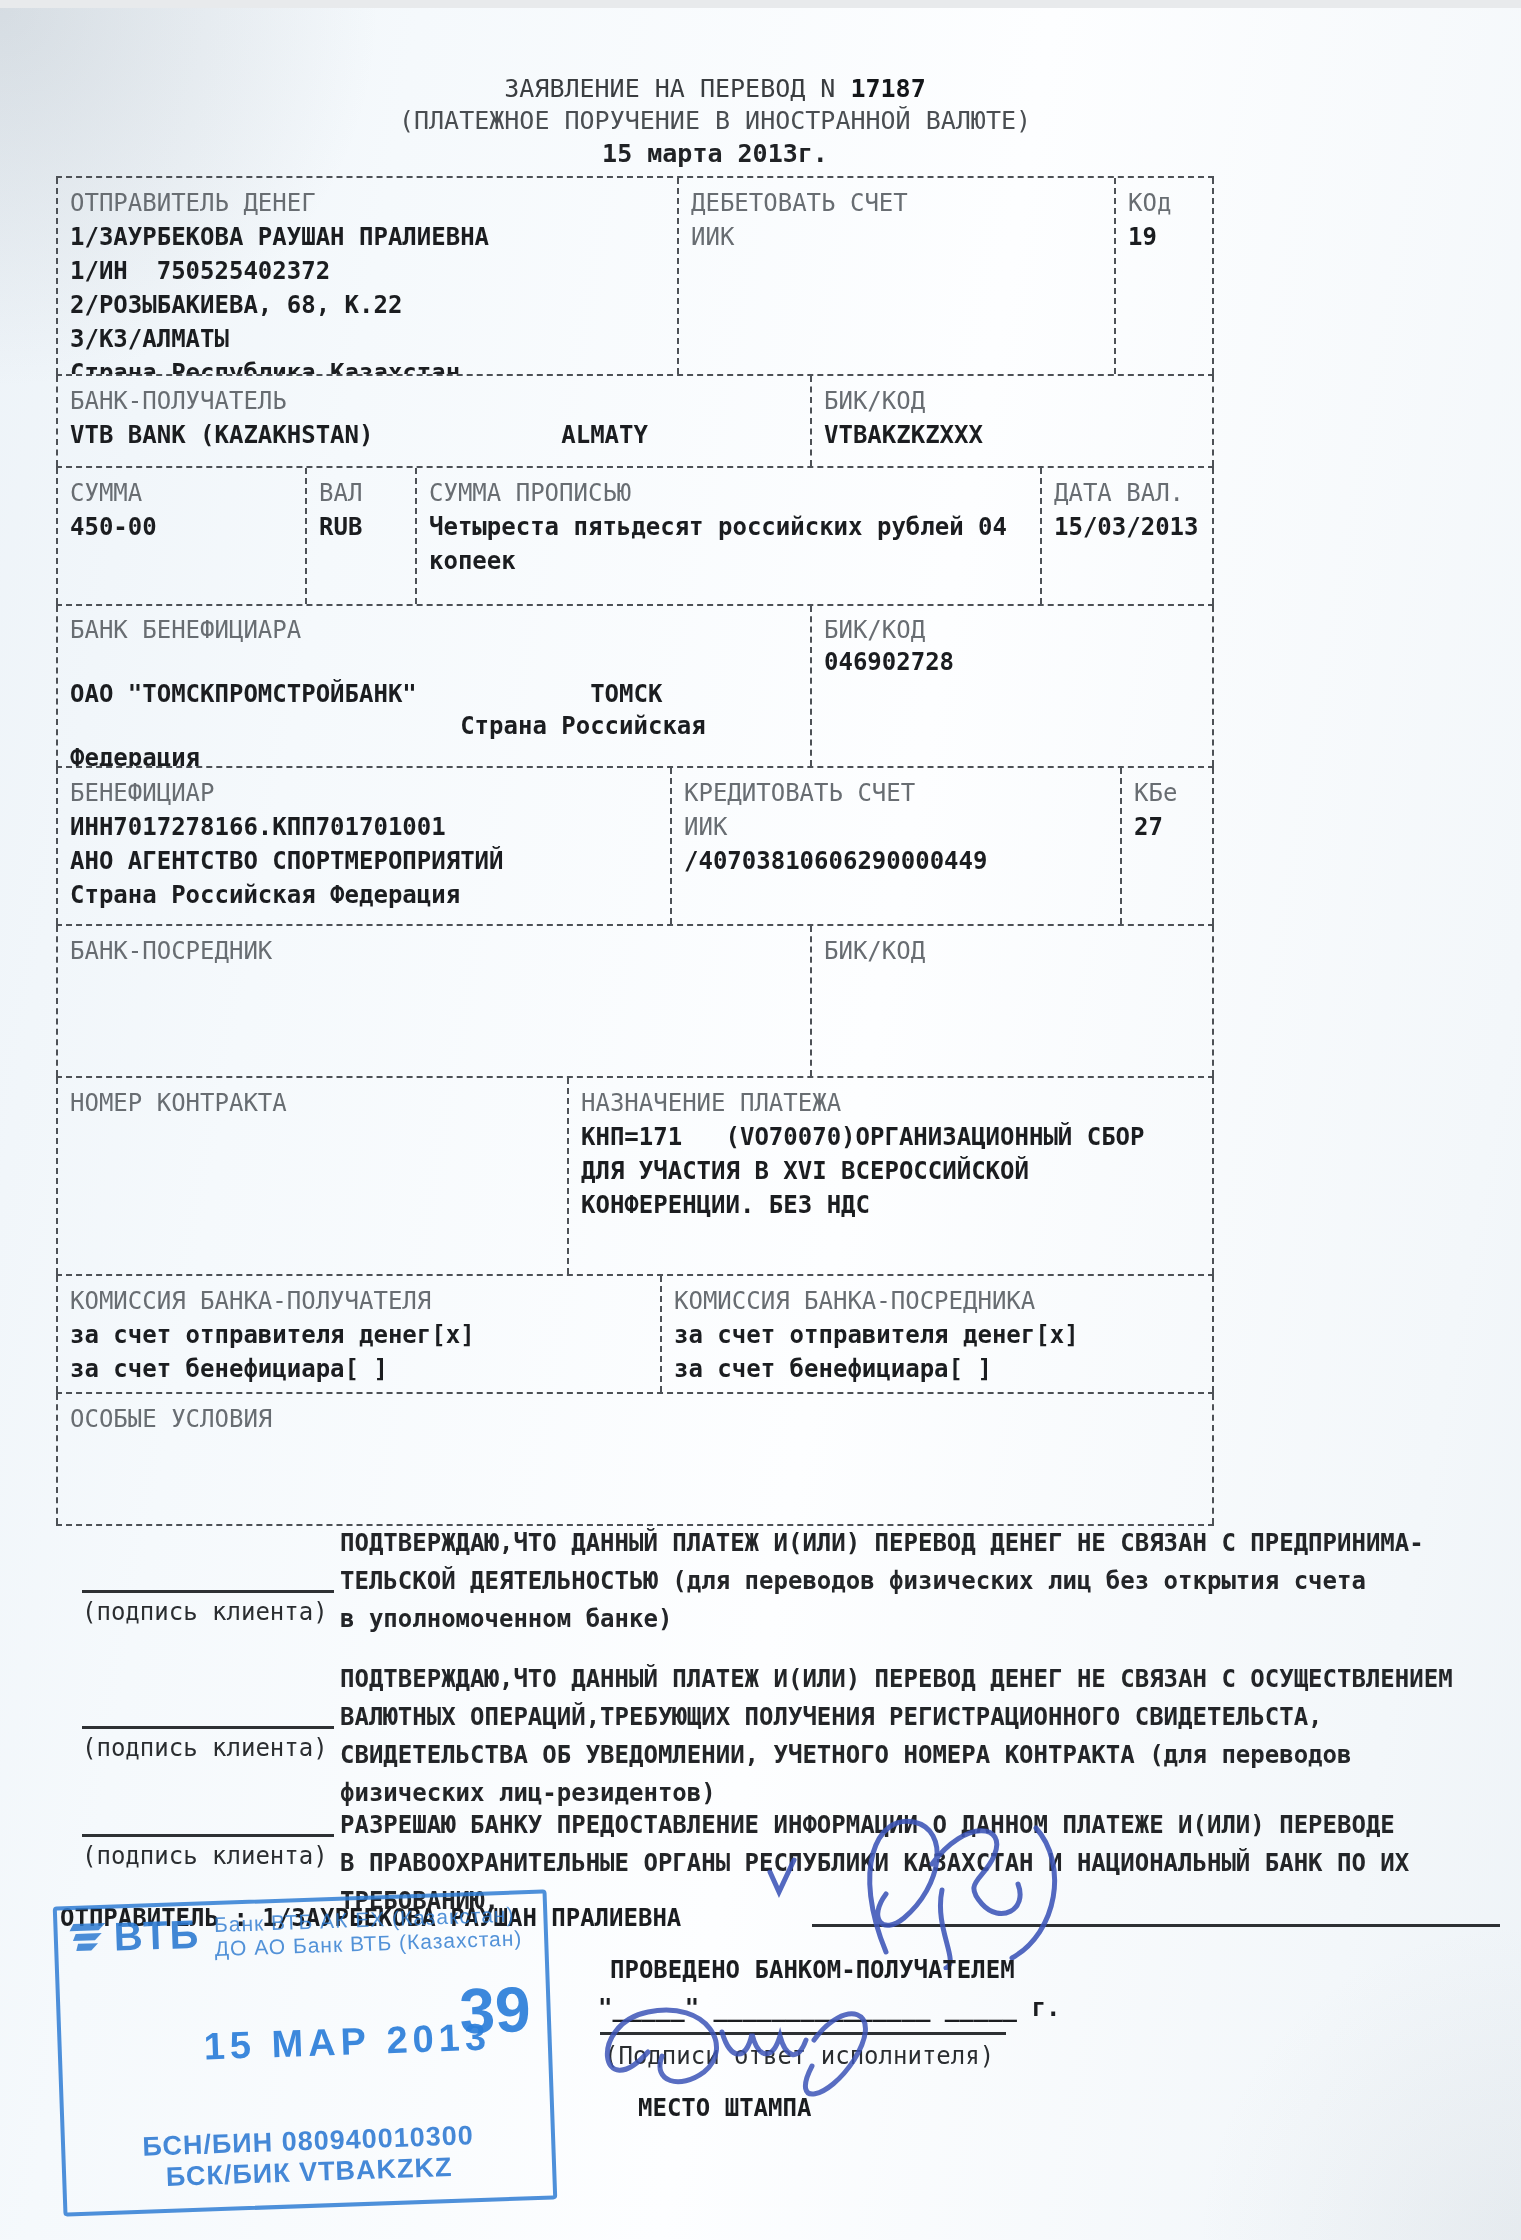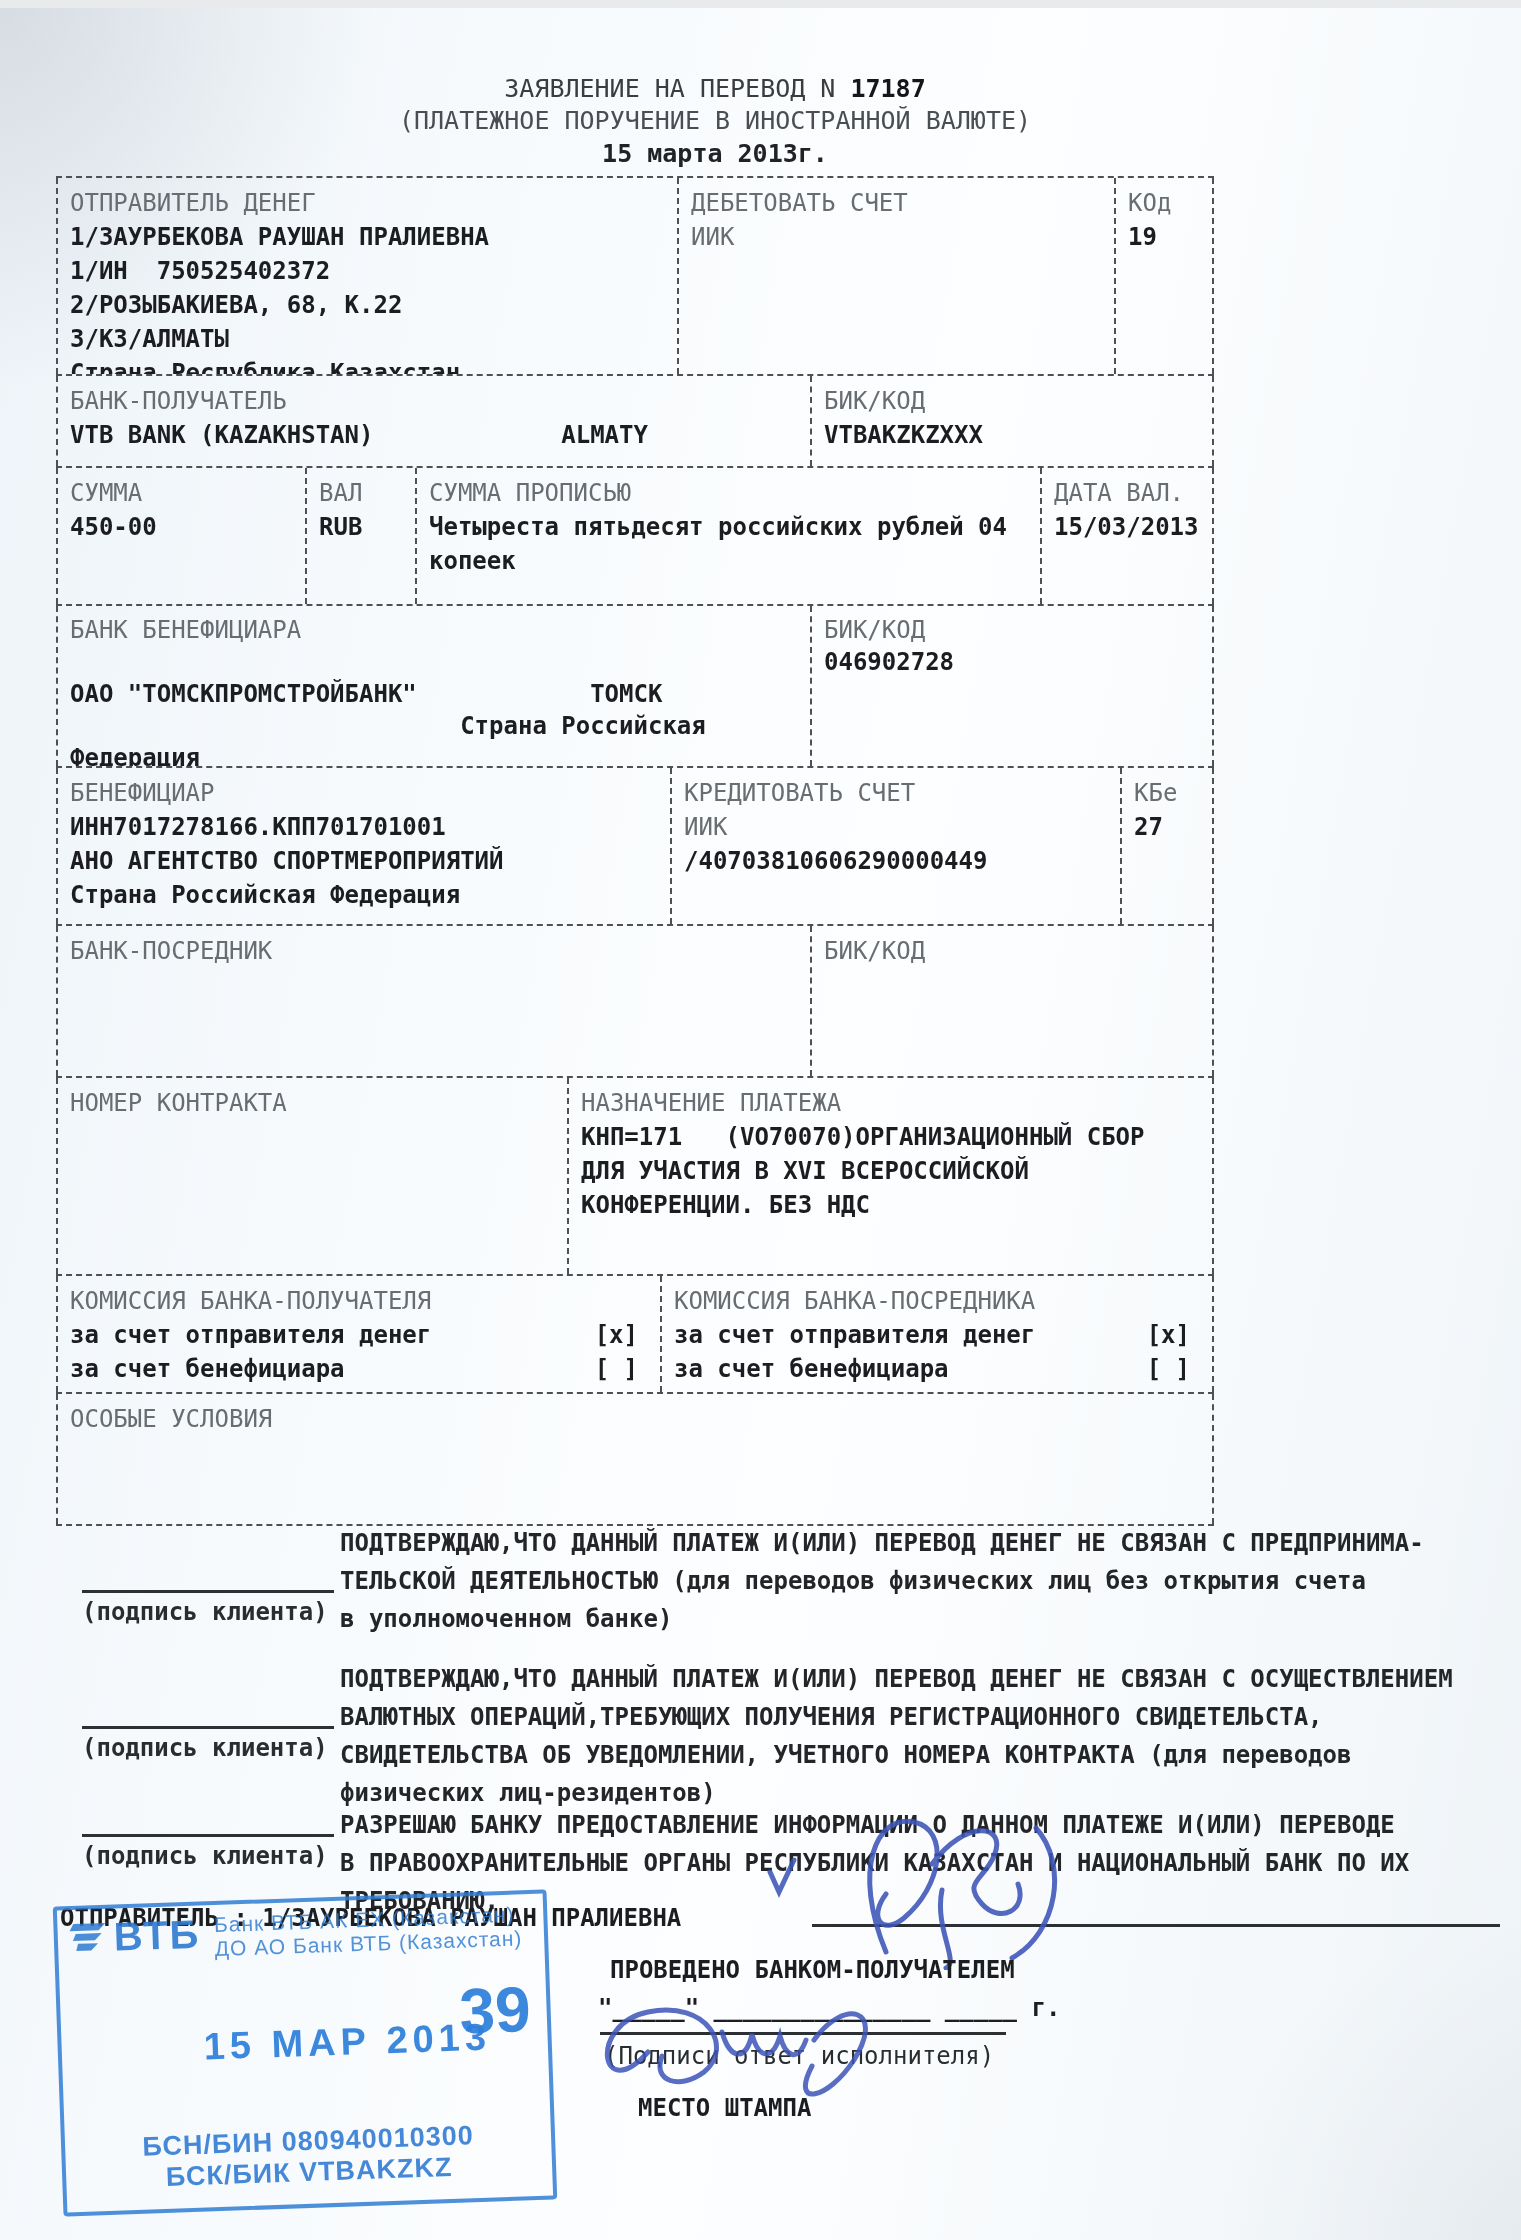--- a/index.html
+++ b/index.html
@@ -23,30 +23,30 @@
   .title .t2{font-size:25px;color:#4a4e52;margin-top:2px;}
   .title .t3{font-size:25px;font-weight:bold;color:#202225;margin-top:3px;}
   
   .ftable{position:absolute;left:56px;top:168px;width:1158px;border-top:2px dashed #4d5156;}
   .frow{display:flex;border-bottom:2px dashed #4d5156;}
   .fcell{box-sizing:border-box;border-left:2px dashed #4d5156;padding:8px 12px;font-size:24px;line-height:34px;overflow:hidden;}
   .fcell:last-child{border-right:2px dashed #4d5156;}
   .r1{height:196px}.r2{height:90px}.r3{height:136px}.r4{height:160px}
   .r5{height:156px}.r6{height:150px}.r7{height:196px}.r8{height:116px}.r9{height:130px}
   .r4 .fcell{line-height:32px;}
-  .opt{display:flex;justify-content:space-between;padding-right:10px;gap:35px;}
+  .opt{display:flex;justify-content:flex-start;padding-right:10px;}
   
   .para{position:absolute;left:56px;width:1460px;padding-left:284px;box-sizing:border-box;
         font-size:24px;line-height:38px;}
   .para .ptext div{white-space:pre;font-weight:bold;color:#232528;}
   .p1{top:1516px}.p2{top:1652px}.p3{top:1798px}
   .sig{position:absolute;left:26px;width:258px;}
   .p1 .sig{top:66px}.p2 .sig{top:66px}.p3 .sig{top:28px}
   .sigline{height:0;border-bottom:3px solid #2e3134;width:252px;}
-  .siglabel{white-space:pre;font-size:24px;color:#2a2d30;font-weight:bold;}
+  .siglabel{white-space:pre;font-size:24px;color:#2a2d30;font-weight:normal;}
   
   .abs{position:absolute;}
   .sender-line{left:60px;top:1896px;font-size:24px;}
   .sigline-a{left:812px;top:1792px;width:688px;height:124px;border-bottom:3px solid #2d3033;}
   .processed{left:610px;top:1948px;font-size:24px;}
   .dateblank{left:598px;top:1986px;font-size:24px;}
   .execline{left:600px;top:2024px;width:406px;height:0;border-bottom:3px solid #2d3033;}
   .execlabel{left:604px;top:2034px;font-size:24px;color:#2a2d30;}
   .mesto{left:638px;top:2086px;font-size:24px;}
   

